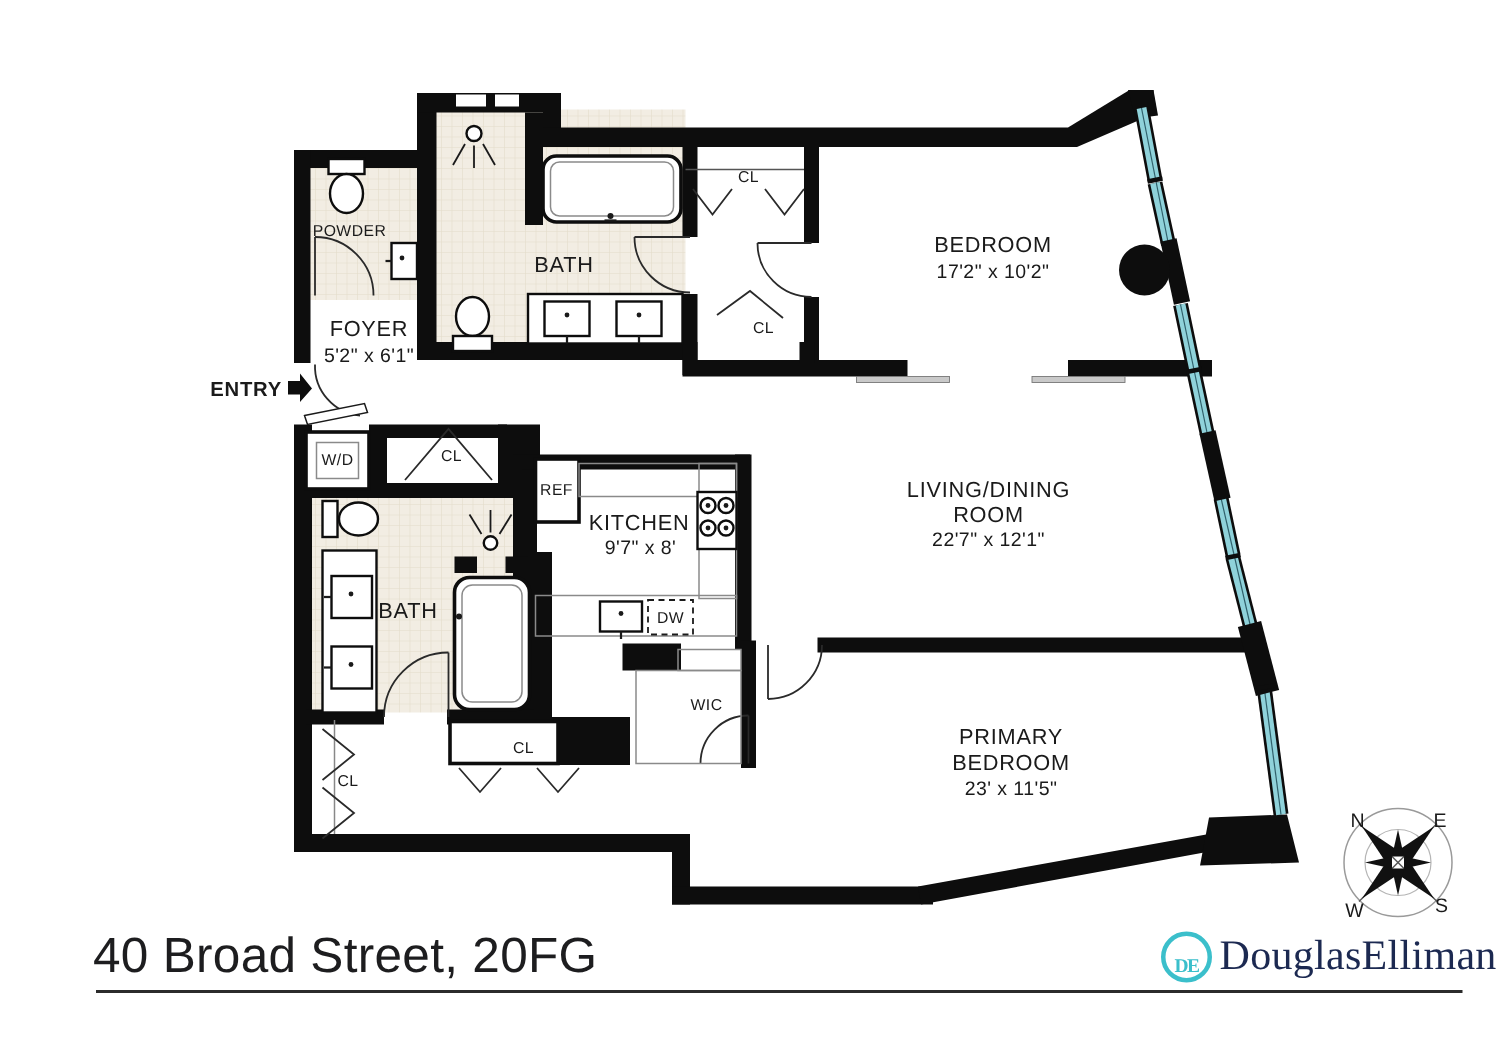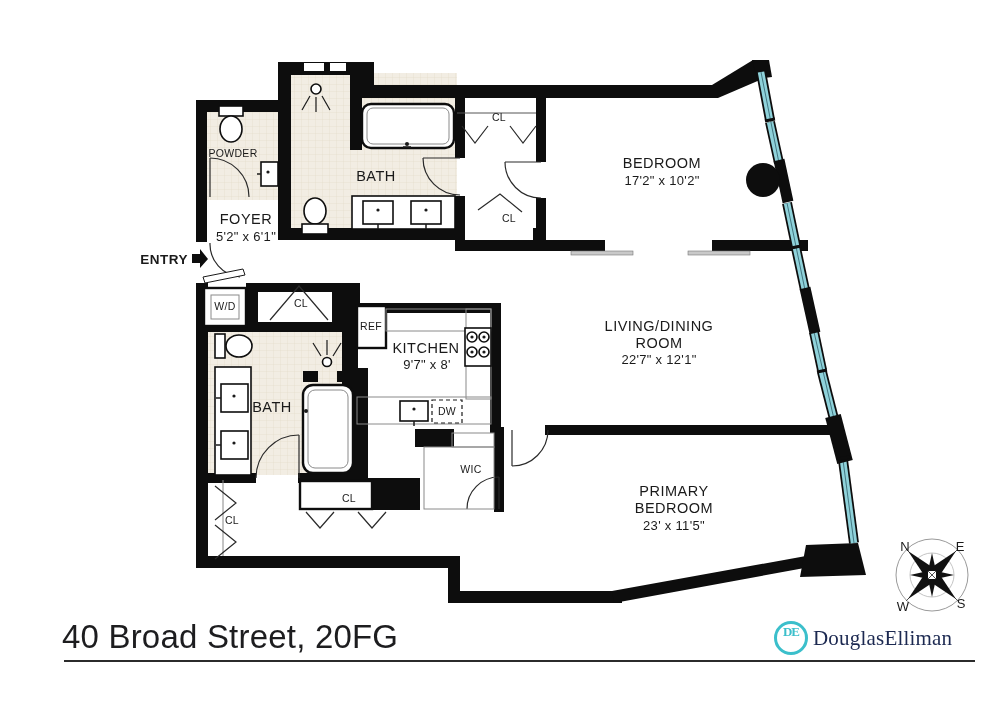--- a/index.html
+++ b/index.html
@@ -25,25 +25,25 @@
   .s10{font-size:10.5px;letter-spacing:0.3px;}
   .entrytxt{font-size:13.5px;font-weight:bold;text-anchor:end;letter-spacing:0.5px;}
   .cmp{font-size:13px;}
   .title{position:absolute;left:62px;top:618px;font-size:33px;font-weight:500;
          color:#1d1d1f;letter-spacing:0.2px;}
   .rule{position:absolute;left:64px;top:660px;width:911px;height:2px;background:#2b2b2b;}
   .disclaimer{position:absolute;left:63px;top:668px;width:915px;font-size:9.6px;
               color:#141414;letter-spacing:0.1px;}
   .brand{position:absolute;left:774px;top:621px;display:flex;align-items:center;}
   .brand-circle{width:28px;height:28px;border:3px solid var(--brand-teal);border-radius:50%;
-                display:flex;align-items:flex-start;justify-content:center;
+                display:flex;align-items:flex-end;justify-content:center;
                 box-shadow:inset 0 0 0 2px #fff;}
   .brand-de{font-family:"Liberation Serif",serif;font-size:13px;color:var(--brand-teal);
             letter-spacing:-1px;font-weight:bold;}
-  .brand-name{font-family:"Liberation Serif",serif;font-size:21px;color:var(--brand-navy);
+  .brand-name{font-family:"Liberation Serif",serif;font-size:28px;color:var(--brand-navy);
               margin-left:5px;letter-spacing:0.2px;}
 </style>
 </head>
 <body>
 
 <div class="page">
 
 <svg width="1000" height="620" viewBox="0 0 1000 620">
   <defs>
     <pattern id="tile" width="7" height="7" patternUnits="userSpaceOnUse">

